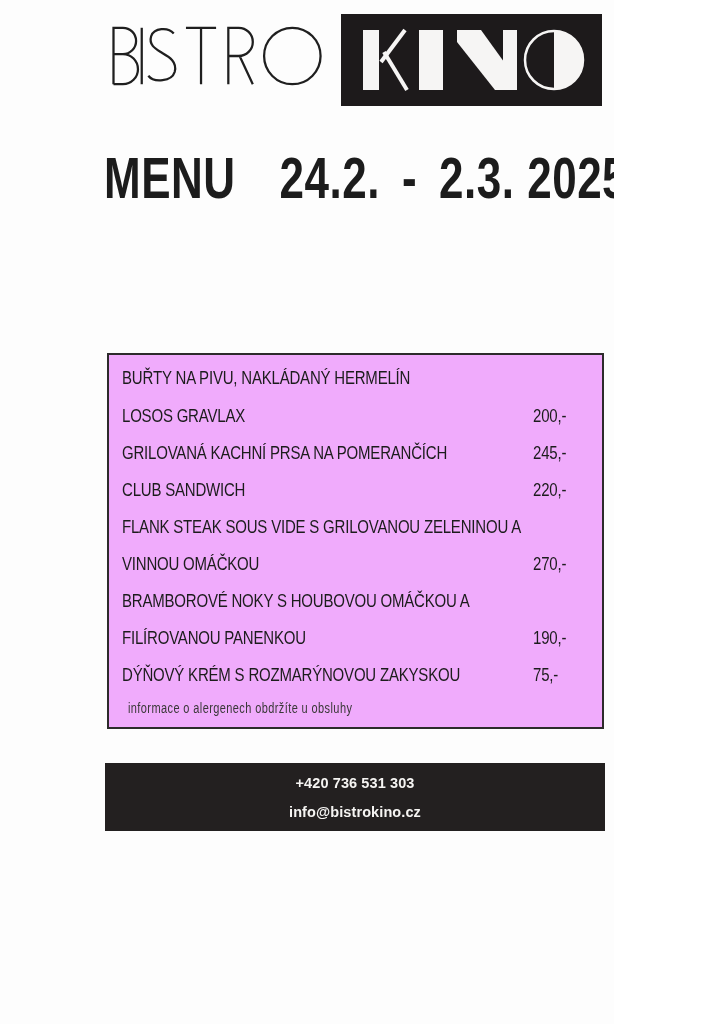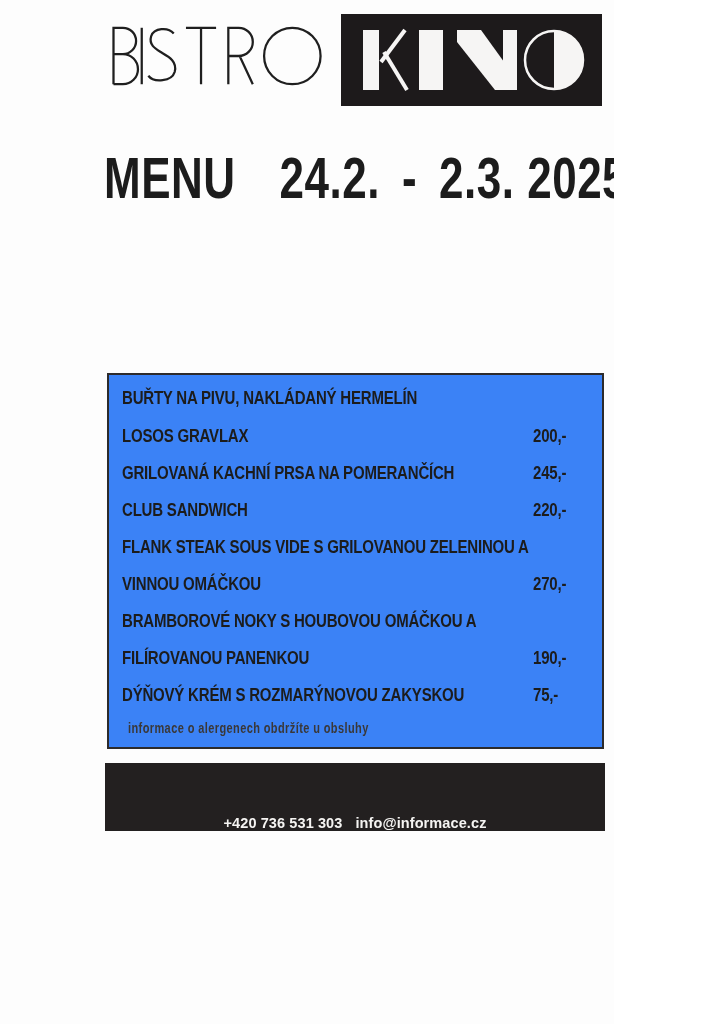--- a/index.html
+++ b/index.html
@@ -22,43 +22,42 @@
     display:flex; align-items:baseline;
     font-size:44px; font-weight:bold; letter-spacing:0.5px;
     transform:scaleY(1.30); transform-origin:0 0; white-space:pre;
   }
   .heading .h-title { margin-right:44px; }
   .heading .h-from  { margin-right:22px; }
   .heading .h-sep   { margin-right:22px; }
 
   
   .card {
-    position:absolute; left:107px; top:373px; width:497px; height:376px;
-    box-sizing:border-box; border:2px solid #2d2b2b; background:#3b82f6;
+    position:absolute; left:107px; top:353px; width:497px; height:376px;
+    box-sizing:border-box; border:2px solid #2d2b2b; background:#f0abfc;
     overflow:hidden;
-    font-weight:bold;
   }
   .card-content {
     transform:scaleY(1.28); transform-origin:0 0;
     padding:3px 13px 0 13px;
   }
   .row { display:flex; justify-content:space-between; align-items:flex-end; }
   .iname  { font-size:15px; line-height:29px; letter-spacing:-0.2px; white-space:pre; }
   .iprice { font-size:15px; line-height:29px; letter-spacing:-0.2px; width:56px; flex:none; text-align:left; }
   .note {
     font-size:11px; line-height:20px; margin-top:2px; padding-left:6px;
     letter-spacing:0.4px; color:#3a3838;
   }
 
   
   .contact {
     position:absolute; left:105px; top:763px; width:500px; height:68px;
     background:#232020; color:#f5f4f2;
-    display:flex; align-items:flex-end; justify-content:center; gap:13px;
-    font-size:14.5px; font-weight:bold; letter-spacing:0.1px; white-space:nowrap;
+    display:flex; align-items:center; justify-content:center; gap:13px;
+    font-size:14.5px; font-weight:bold; letter-spacing:0.1px; white-space:nowrap;flex-direction:column;
   }
 </style>
 </head>
 <body>
 
 <div class="page">
 
   <header>
     <svg class="bistro-svg" viewBox="0 0 235 68" fill="none" stroke="#1f1f1f" stroke-width="2.4">
       <path d="M7 64 V4 H17 A14 14 0 0 1 17 32 H7 M17 32 A16 16 0 0 1 17 64 H7"></path>
@@ -132,16 +131,16 @@
     <span class="iname">DÝŇOVÝ KRÉM S ROZMARÝNOVOU ZAKYSKOU</span>
     <span class="iprice">75,-</span>
   </div>
 </div>
       <div class="note">informace o alergenech obdržíte u obsluhy</div>
     </div>
   </section>
 
   <footer class="contact">
     <span>+420 736 531 303</span>
-    <span>info@informace.cz</span>
+    <span>info@bistrokino.cz</span>
   </footer>
 
 </div>
 
 </body></html>

